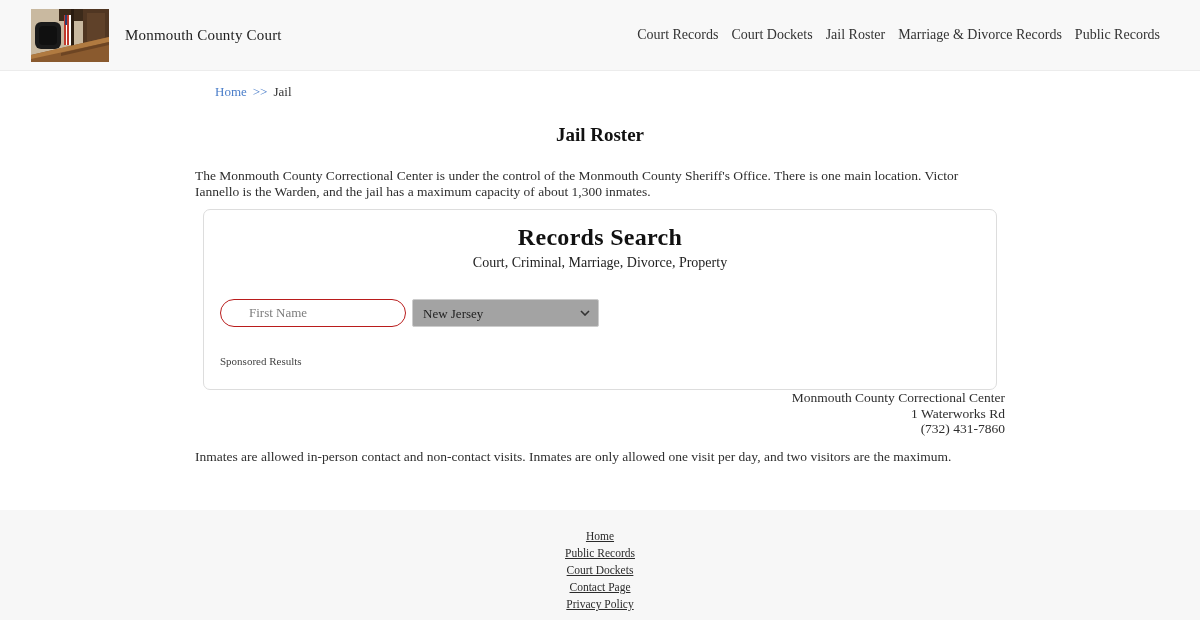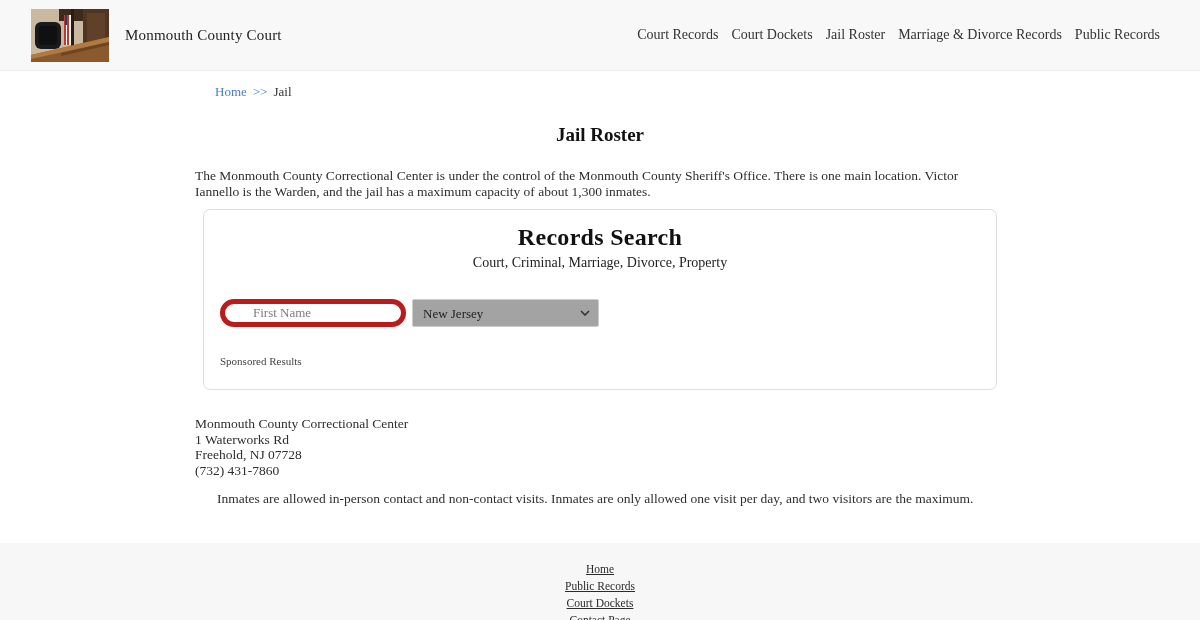--- a/index.html
+++ b/index.html
@@ -102,21 +102,21 @@
   }
   .search-row {
     margin-top: 28px;
     display: flex;
     gap: 6px;
     align-items: stretch;
     height: 28px;
   }
   .search-row input[type="text"] {
     width: 186px;
-    border: 5px solid #b91c1c;
+    border: 1px solid #b91c1c;
     border-radius: 14px;
     padding: 0 28px;
     font-family: "Liberation Serif", "DejaVu Serif", serif;
     font-size: 13px;
     color: #333333;
     background: #ffffff;
     outline: none;
   }
   .search-row input::placeholder { color: #7d7d7d; opacity: 1; }
   .select-wrap {
@@ -158,32 +158,31 @@
     cursor: pointer;
   }
   .sponsored {
     margin-top: 28px;
     font-size: 11px;
     color: #444444;
   }
 
   
   .facility {
-    margin-top: 26px;
     font-size: 13.5px;
     line-height: 15px;
     color: #2e2e2e;
+    text-align: right;
   }
   .facility div { margin-bottom: 0.5px; }
 
   .visits-note {
     margin-top: 13px;
     font-size: 13.5px;
     color: #2e2e2e;
-    margin-left: 22px;
   }
 
   
   .site-footer {
     margin-top: 36px;
     flex: none;
     background: #f7f7f7;
     padding: 17px 0 8px 0;
     min-height: 109px;
   }
@@ -252,21 +251,20 @@
               </svg>
           </span>
         </div>
       </div>
       <div class="sponsored">Sponsored Results</div>
     </section>
 
     <div class="facility">
       <div>Monmouth County Correctional Center</div>
       <div>1 Waterworks Rd</div>
-      <div>Freehold, NJ 07728</div>
       <div>(732) 431-7860</div>
     </div>
 
     <p class="visits-note">Inmates are allowed in-person contact and non-contact visits. Inmates are only allowed one visit per day, and two visitors are the maximum.</p>
   </div>
 </main>
 
 <footer class="site-footer">
   <ul>
     <li><a href="#">Home</a></li>

